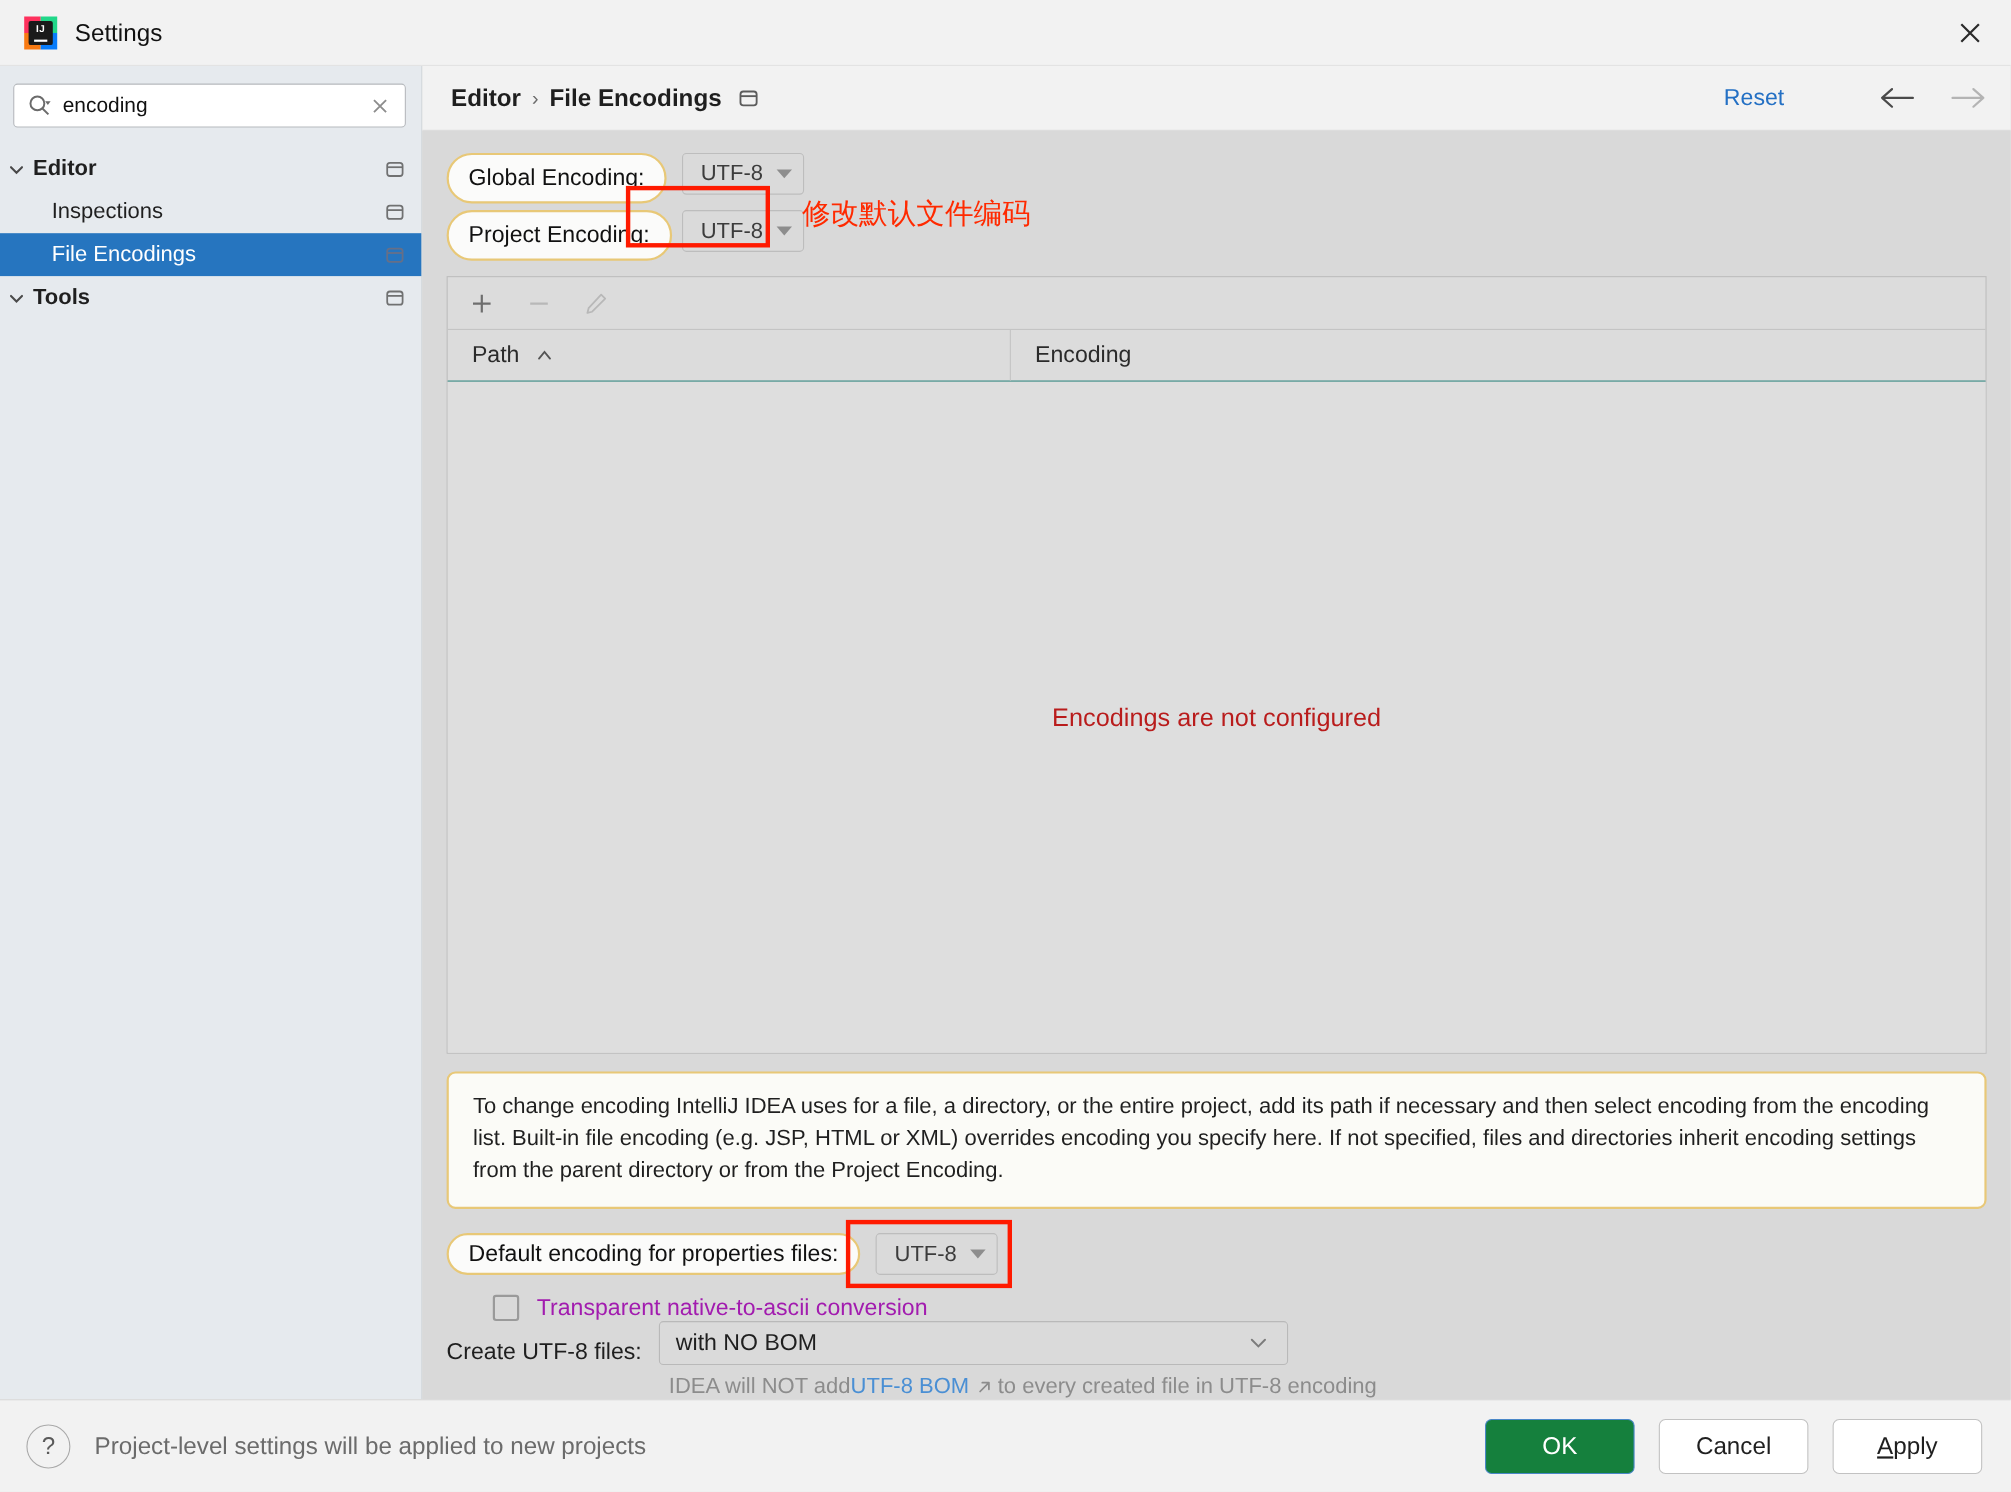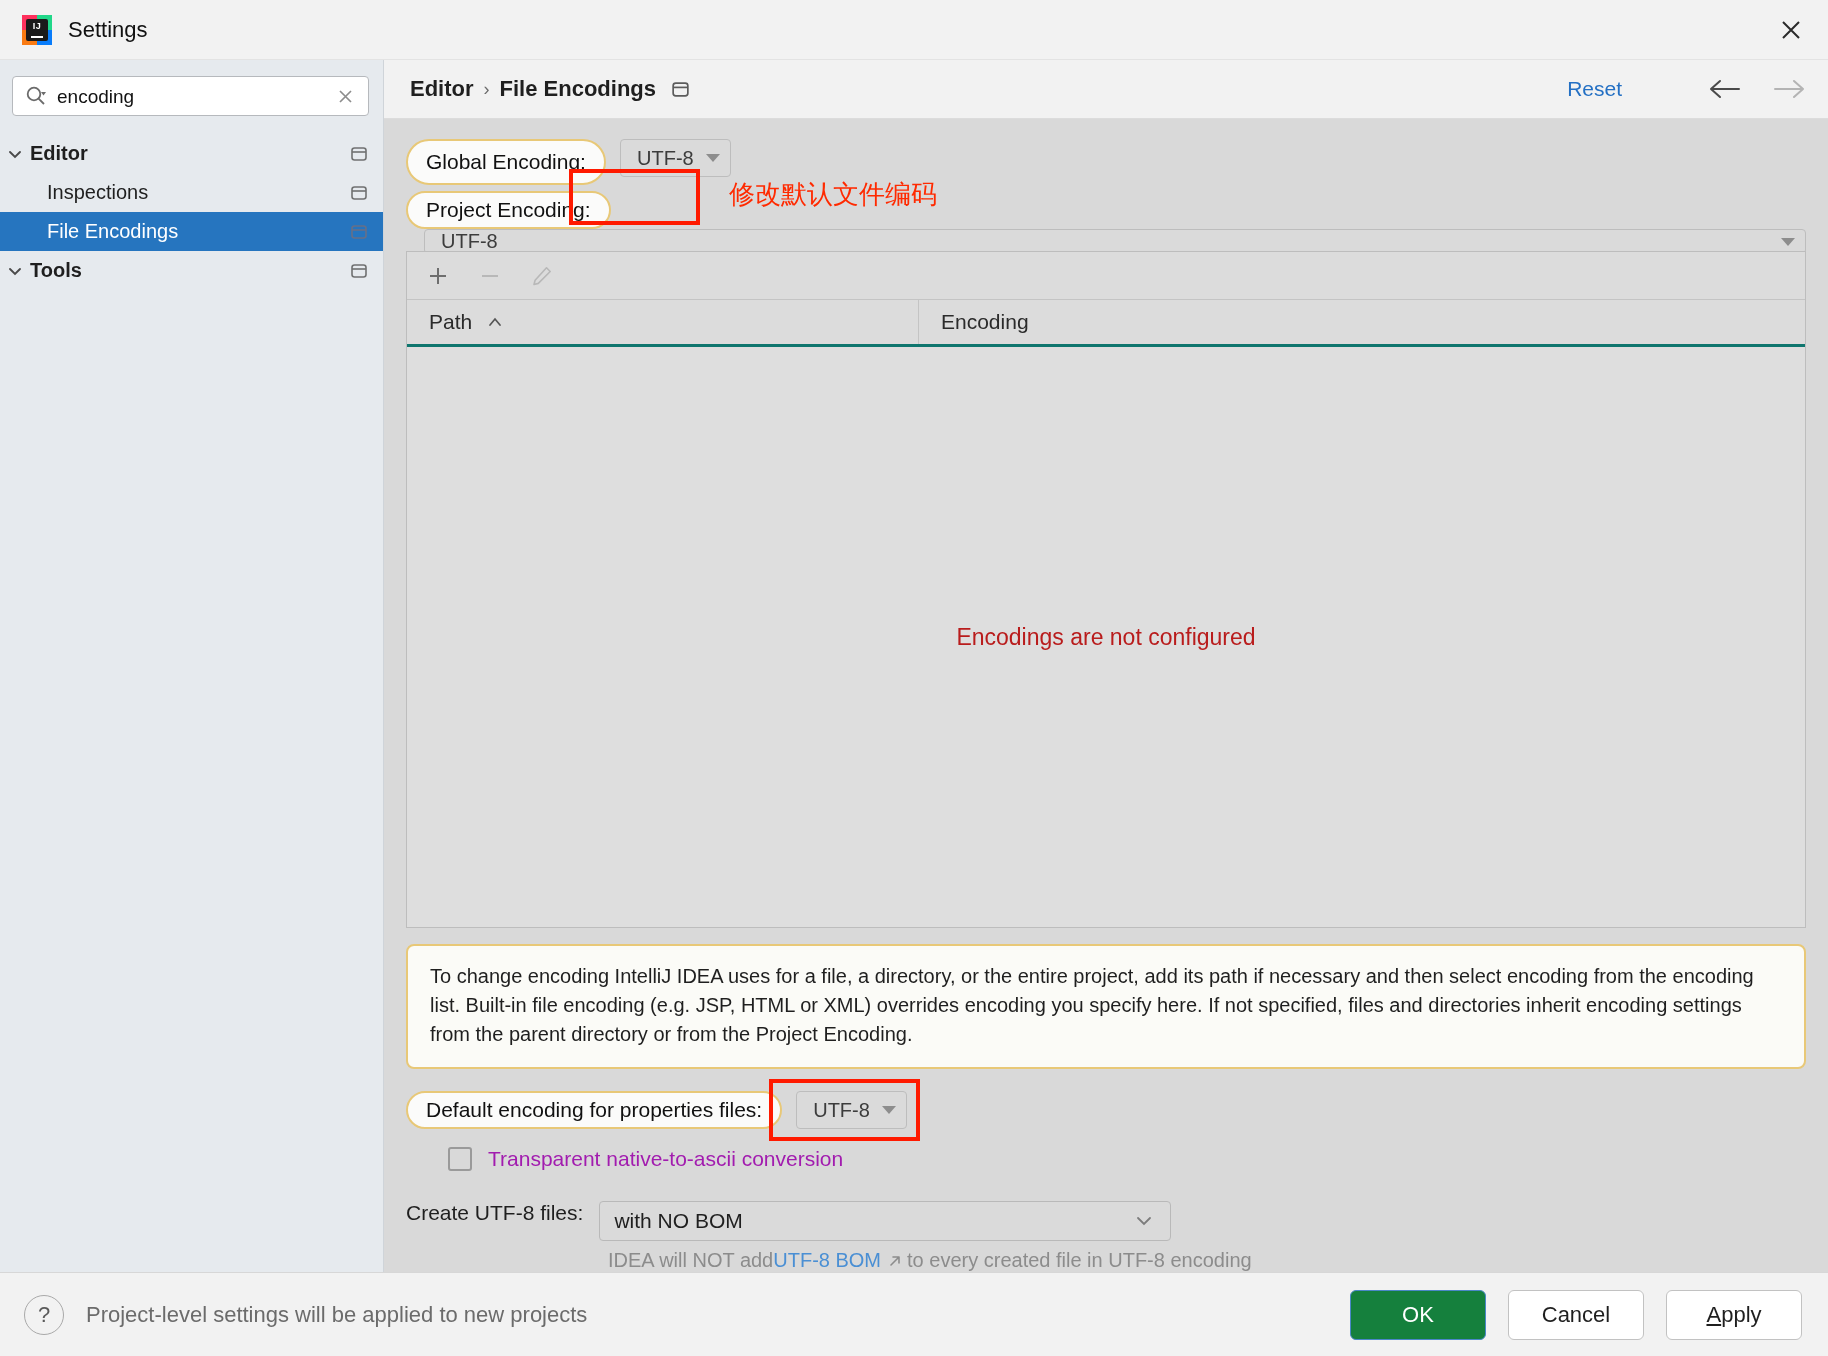--- a/index.html
+++ b/index.html
@@ -131,21 +131,21 @@
 
   
   .pill {
     display: inline-flex; align-items: center;
     border: 2px solid #e8c877; border-radius: 999px;
     background: #fbfbfa; padding: 5px 18px;
     font-size: 21px; color: #111; white-space: nowrap;
   }
 
   .enc-row { display: flex; height: 46px; }
-  .enc-row + .enc-row { margin-top: 6px; flex-direction: column; }
+  .enc-row + .enc-row { margin-top: 6px; }
   .enc-label-slot { width: 196px; flex: 0 0 auto; display: flex; }
 
   .combo {
     height: 38px; min-width: 104px;
     background: #dadada; border: 1px solid #bdbdbd; border-radius: 4px;
     display: inline-flex; align-items: center; justify-content: space-between;
     padding: 0 10px 0 16px; font-size: 20px; color: #3c3c3c; cursor: pointer;
     margin-left: 18px;
   }
   .combo .cval { margin-right: 12px; }
@@ -173,21 +173,21 @@
   }
   .tbl-toolbar {
     height: 48px; flex: 0 0 48px;
     display: flex; align-items: center; padding-left: 16px; gap: 22px;
     border-bottom: 1px solid #c4c4c4;
   }
   .tb-btn { width: 30px; height: 30px; display:flex; align-items:center; justify-content:center; cursor: pointer; }
   .tb-btn.disabled { cursor: default; }
   .tbl-head {
     height: 47px; flex: 0 0 47px; display: flex;
-    border-bottom: 3px solid #0f766e;
+    border-bottom: 1px solid #0f766e;
   }
   .th {
     display: flex; align-items: center; font-size: 21px; color: #2b2b2b;
     padding-left: 22px; cursor: pointer;
   }
   .th.path { width: 512px; flex: 0 0 512px; border-right: 1px solid #c4c4c4; }
   .th.encoding { flex: 1 1 auto; }
   .sort-caret { margin-left: 14px; display:flex; }
   .tbl-body {
     flex: 1 1 auto; min-height: 0; background: #dedede;
@@ -208,21 +208,21 @@
   .lower { padding: 22px 0 0 0; }
   .props-row { display: flex; align-items: center; position: relative; }
   .props-row .combo { margin-left: 14px; }
   .cb-row { display: flex; align-items: center; margin-top: 18px; padding-left: 42px; }
   .checkbox {
     width: 24px; height: 24px; border: 2px solid #9a9a9a; border-radius: 3px;
     background: #d9d9d9; flex: 0 0 auto; cursor: pointer;
   }
   .cb-label { font-size: 21px; color: #a21caf; margin-left: 16px; }
 
-  .bom-row { display: flex; align-items: flex-start; margin-top: 30px; }
+  .bom-row { display: flex; align-items: flex-end; }
   .bom-label { font-size: 21px; color: #1f1f1f; }
   .select-wide {
     margin-left: 16px; width: 572px; height: 40px;
     background: #dadada; border: 1px solid #b9b9b9; border-radius: 4px;
     display: flex; align-items: center; justify-content: space-between;
     padding: 0 16px 0 14px; font-size: 21px; color: #1f1f1f; cursor: pointer;
   }
   .chev-thin { display: flex; }
   .bom-hint {
     margin-top: 8px; padding-left: 202px;

